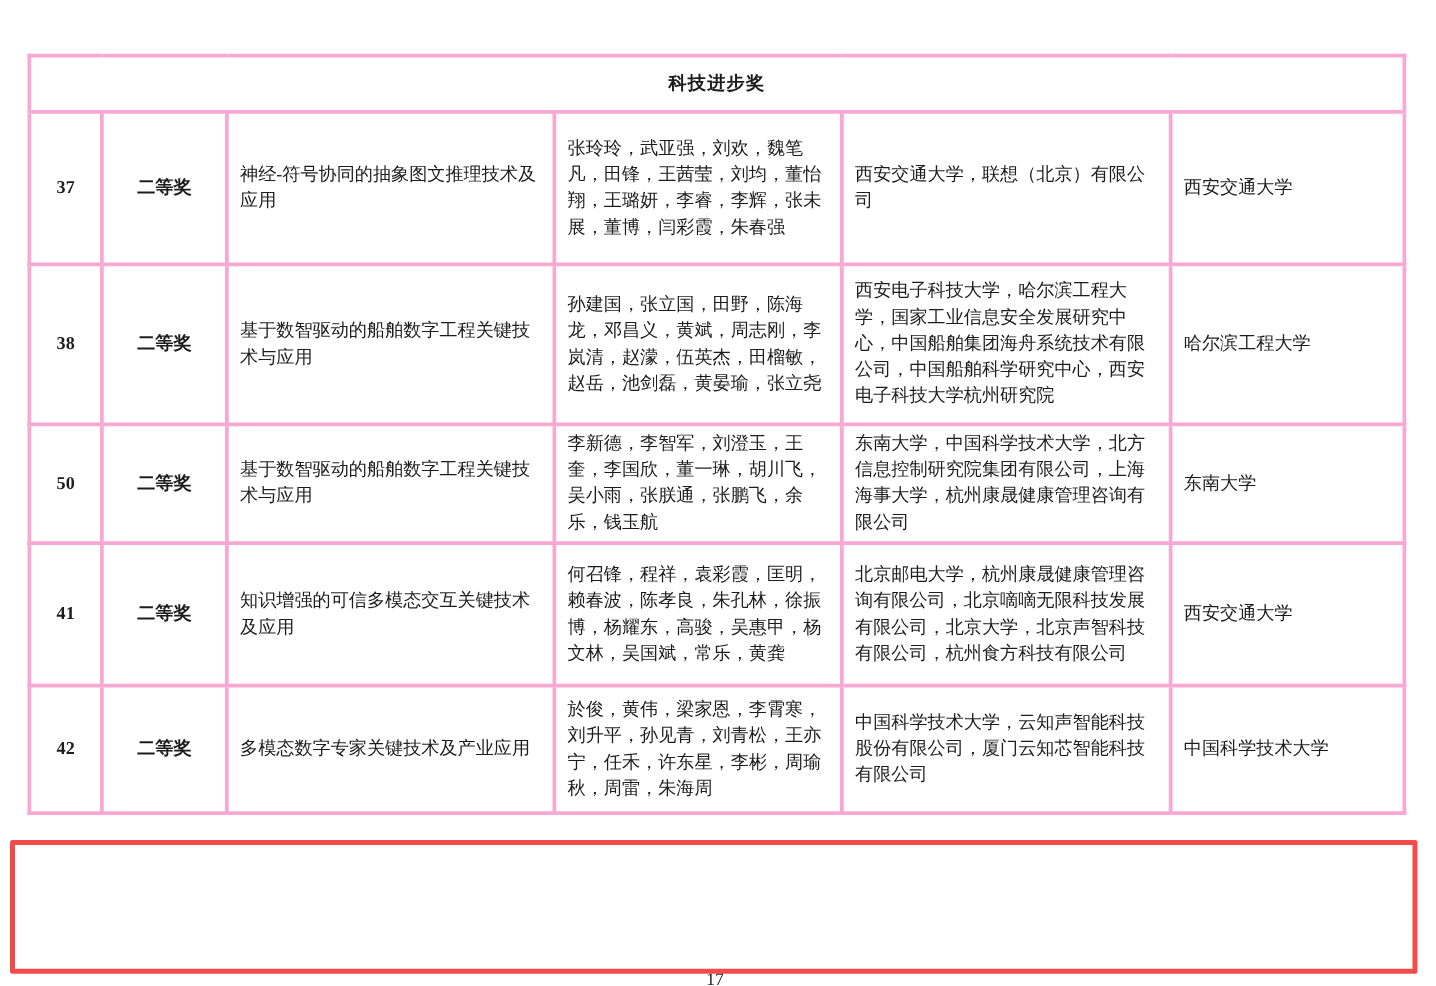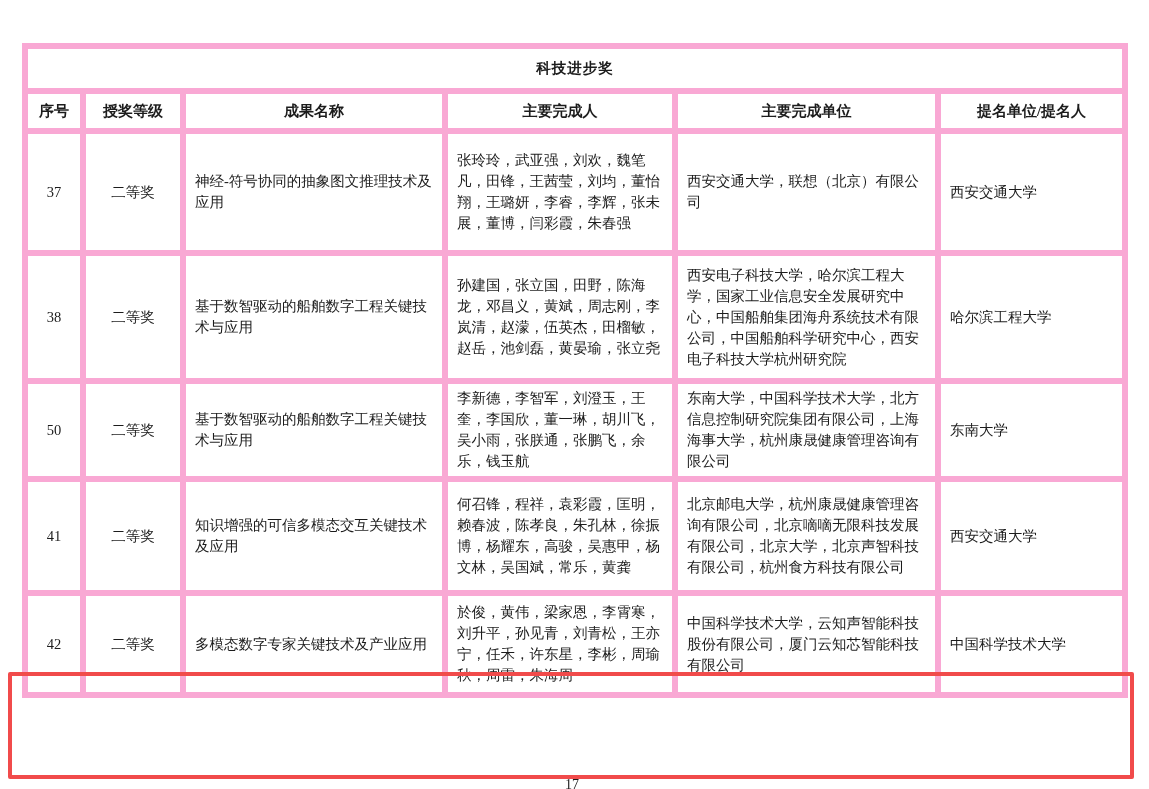--- a/index.html
+++ b/index.html
@@ -14,21 +14,21 @@
   }
   .doc-table {
     position: absolute;
     left: 22px; top: 43px;
     width: 1100px;
     border-collapse: collapse;
     table-layout: fixed;
     border: 3px solid #101010;
   }
   .doc-table td, .doc-table th {
-    border: 6px solid #f9a8d4;
+    border: 3px solid #f9a8d4;
     padding: 4px 9px;
     vertical-align: middle;
     font-size: 14.5px;
     line-height: 21px;
     text-align: left;
     word-break: break-all;
   }
   .title-cell {
     height: 45px;
     text-align: center !important;
@@ -36,21 +36,21 @@
     font-size: 18px;
     letter-spacing: 1px;
     border-bottom: 2px solid #161616 !important;
   }
   .doc-table th {
     height: 40px;
     font-weight: bold;
     font-size: 15px;
     text-align: center;
   }
-  .c-no, .c-level { text-align: center !important; }
+  .c-no, .c-level { text-align: center !important; font-weight: bold; }
   .r37 { height: 122px; }
   .r38 { height: 128px; }
   .r39 { height: 90px; }
   .r40 { height: 92px; }
   .r41 { height: 114px; }
   .r42 { height: 102px; }
   .highlight-box {
     position: absolute;
     left: 8px; top: 672px;
     width: 1126px; height: 107px;
@@ -76,28 +76,20 @@
     <col style="width:58px">
     <col style="width:100px">
     <col style="width:262px">
     <col style="width:230px">
     <col style="width:263px">
     <col style="width:187px">
   </colgroup>
   <tbody>
     <tr>
       <td class="title-cell" colspan="6">科技进步奖</td>
-    </tr>
-    <tr>
-      <th>序号</th>
-      <th>授奖等级</th>
-      <th>成果名称</th>
-      <th>主要完成人</th>
-      <th>主要完成单位</th>
-      <th>提名单位/提名人</th>
     </tr>
     <tr class="r37">
       <td class="c-no">37</td>
       <td class="c-level">二等奖</td>
       <td>神经-符号协同的抽象图文推理技术及应用</td>
       <td>张玲玲，武亚强，刘欢，魏笔凡，田锋，王茜莹，刘均，董怡翔，王璐妍，李睿，李辉，张未展，董博，闫彩霞，朱春强</td>
       <td>西安交通大学，联想（北京）有限公司</td>
       <td>西安交通大学</td>
     </tr>
     <tr class="r38">

